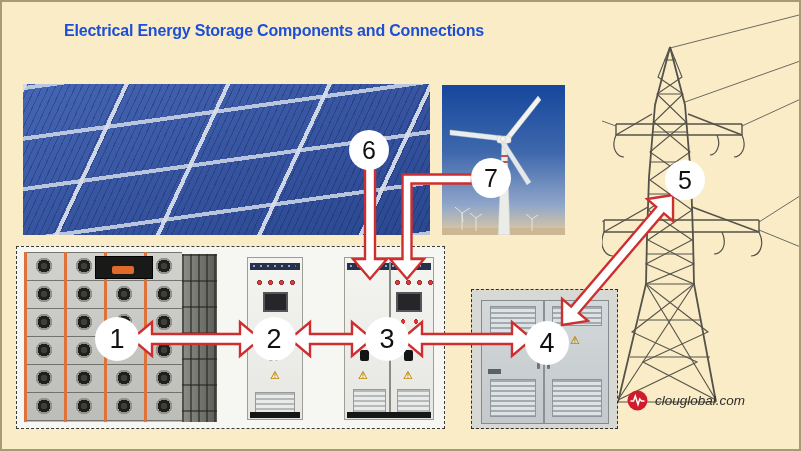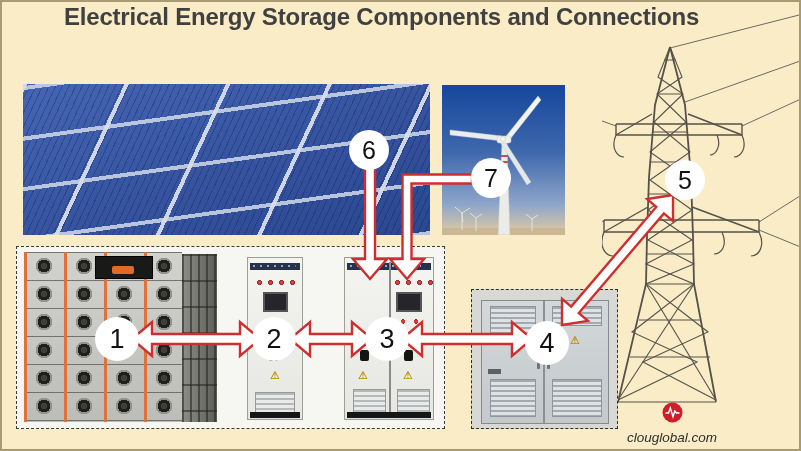--- a/index.html
+++ b/index.html
@@ -3,22 +3,22 @@
 <meta charset="utf-8">
 <style>
   html,body{margin:0;padding:0;background:#888;}
   #canvas{
     position:relative;width:801px;height:451px;overflow:hidden;
     background:#f9ecc6;border:2px solid #a89a72;box-sizing:border-box;
     font-family:"Liberation Sans",sans-serif;
   }
   
   .title{
-    position:absolute;left:62px;top:1px;width:680px;
-    font-size:24px;font-weight:600;color:#404040;letter-spacing:-0.2px;
+    position:absolute;left:62px;top:20px;width:680px;
+    font-size:16px;font-weight:600;color:#1d4ed8;letter-spacing:-0.2px;
   }
   
   .solar{
     position:absolute;left:21px;top:82px;width:407px;height:151px;z-index:2;
     background-color:#35539f;
     background-image:
       repeating-linear-gradient(115deg, rgba(215,222,235,.95) 0 4px, rgba(0,0,0,0) 4px 92px),
       repeating-linear-gradient(-8deg, rgba(200,210,228,.9) 0 4px, rgba(0,0,0,0) 4px 50px),
       repeating-linear-gradient(115deg, rgba(20,32,80,.35) 0 1px, rgba(0,0,0,0) 1px 6px),
       linear-gradient(160deg,#4566b4 0%,#35539f 55%,#2c4档,#2a4790 100%);
@@ -105,21 +105,21 @@
   .m-big{width:44px;height:44px;font-size:27px;}
   .m-sm{width:40px;height:40px;font-size:25px;}
   .m1{left:93px;top:315px;}
   .m2{left:250px;top:315px;}
   .m3{left:363px;top:315px;}
   .m4{left:523px;top:319px;}
   .m5{left:663px;top:158px;}
   .m6{left:347px;top:128px;}
   .m7{left:469px;top:156px;}
   
-  .footer{position:absolute;left:625px;top:400px;z-index:6;display:flex;align-items:center;gap:7px;flex-direction:column;}
+  .footer{position:absolute;left:625px;top:388px;z-index:6;display:flex;align-items:center;gap:7px;}
   .footer .site{font-size:13.5px;font-style:italic;color:#2f2e2b;}
 </style>
 </head>
 <body>
 
 <div id="canvas">
 
   <div class="title">Electrical Energy Storage Components and Connections</div>
 
   <div class="solar"></div>

